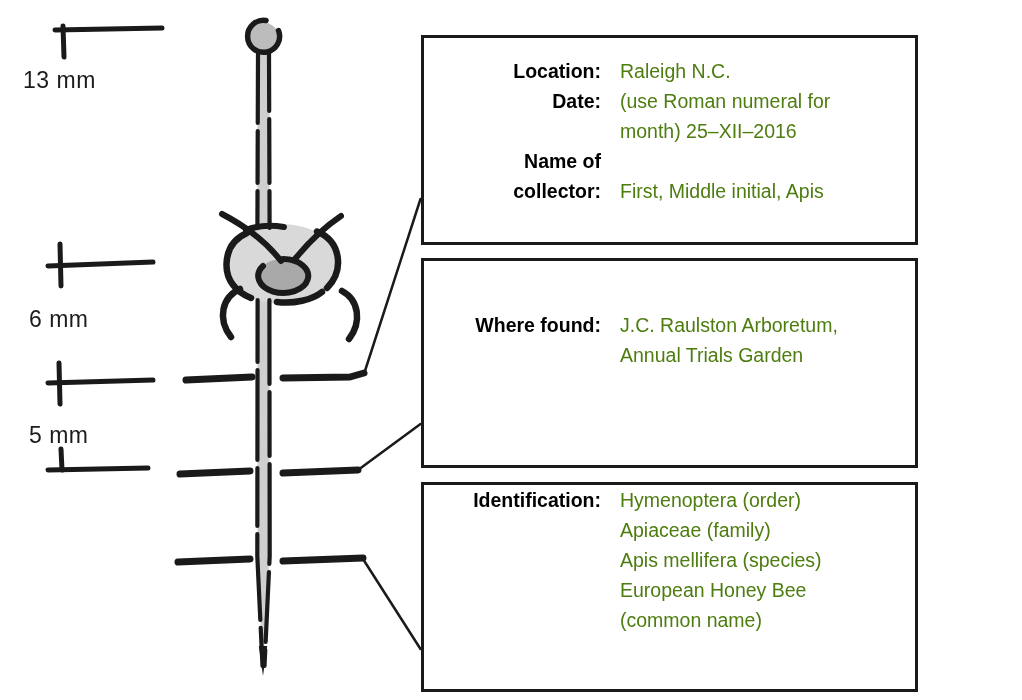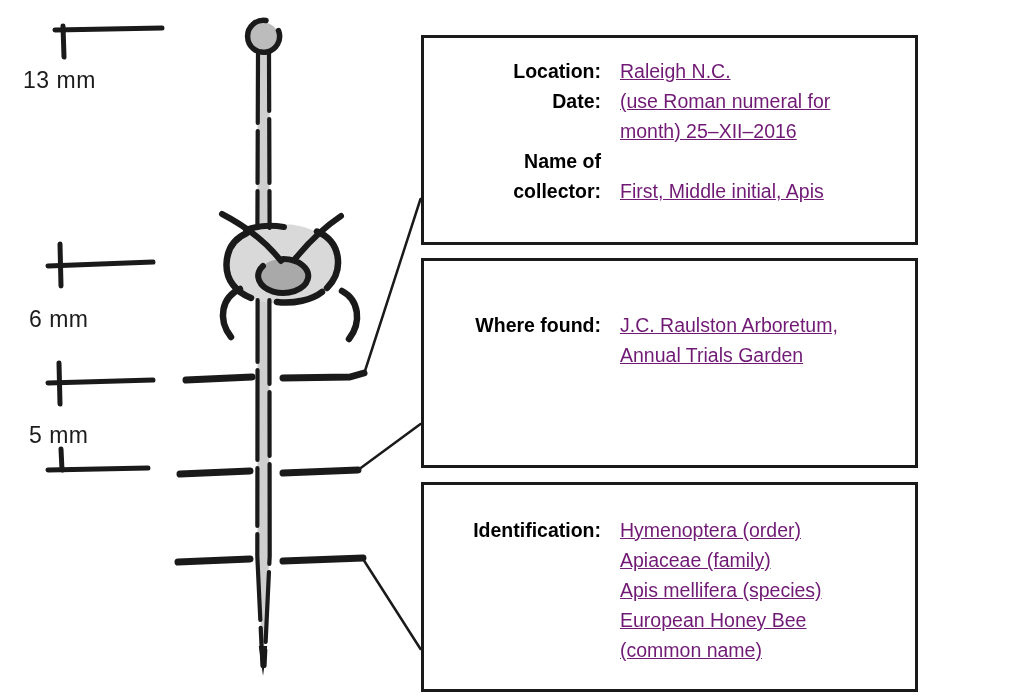--- a/index.html
+++ b/index.html
@@ -16,29 +16,29 @@
   .mm13{left:23px;top:67px;}
   .mm6{left:29px;top:306px;}
   .mm5{left:29px;top:422px;}
   .labelbox{
     position:absolute;left:421px;width:497px;height:210px;
     border:3px solid #1a1a1a;background:#ffffff;box-sizing:border-box;
     font-size:19.5px;line-height:30px;
   }
   .box1{top:35px;padding-top:18px;}
   .box2{top:258px;padding-top:49px;}
-  .box3{top:482px;padding-top:30px;}
+  .box3{top:482px;}
   .row{
     display:grid;grid-template-columns:177px 1fr;column-gap:19px;
     align-items:start;
   }
   .field{
     font-weight:bold;text-align:right;white-space:pre-line;color:#000000;
   }
-  .value{white-space:pre-line;color:#701a75;text-decoration:underline;}
+  .value{white-space:pre-line;color:#4d7c0f;}
   .value.align-end{align-self:end;}
 </style>
 </head>
 <body>
 
 <div class="stage">
 
   <svg class="art" width="1022" height="700" viewBox="0 0 1022 700">
 
     <path d="M257.5 50 L269.5 50 L269.5 229 L257.5 229 Z" fill="#cfcfcf"></path>

